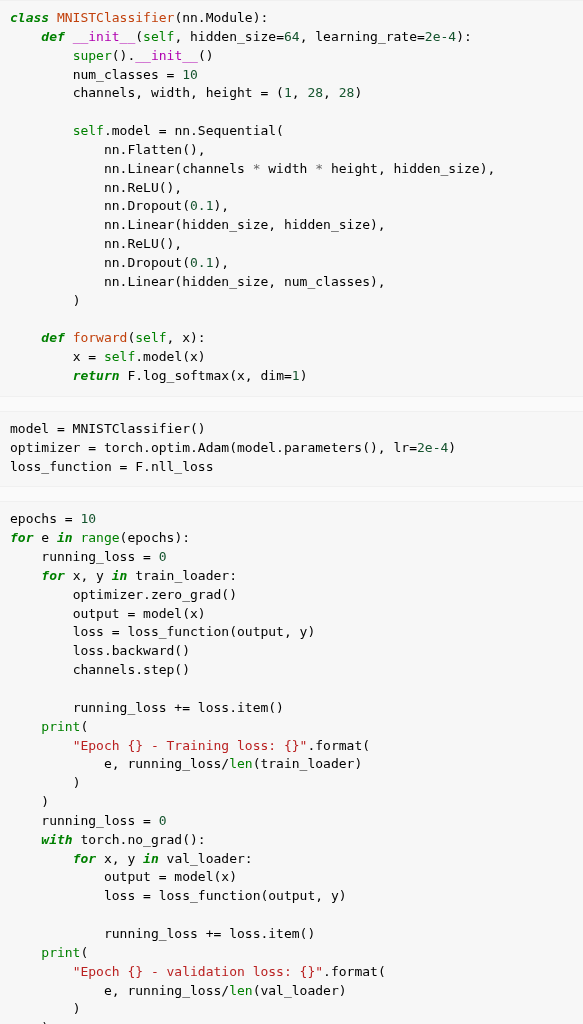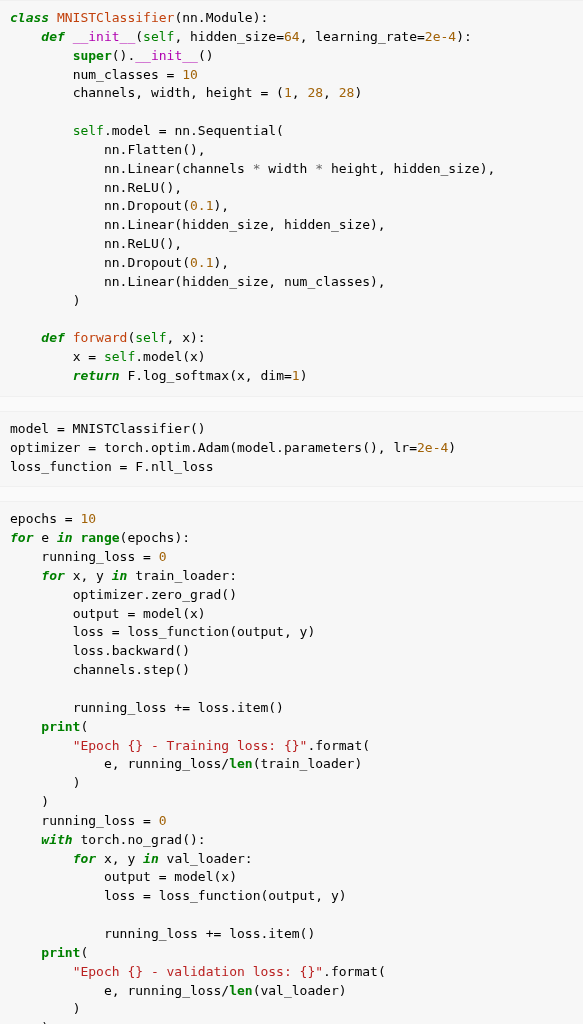--- a/index.html
+++ b/index.html
@@ -16,23 +16,23 @@
     padding: 8px 10px 10px 10px;
     border-top: 1px solid #f0f0f0;
     border-bottom: 1px solid #f0f0f0;
     margin-bottom: 14px;
   }
   pre {
     white-space: pre;
     font-family: inherit;
   }
   .kw { color: #008000; font-weight: bold; font-style: italic; }   
-  .bi { color: #008000; font-weight: bold; }                       
+  .bi { color: #008000; }                       
   .nm { color: #c2410c; }                       
-  .num { color: #a16207; }                      
+  .num { color: #14532d; }                      
   .str { color: #ba2121; }                      
   .self { color: #008000; }                     
   .op  { color: #666666; }                      
   .dunder { color: #b000b0; text-align: center; }                   
 </style>
 </head>
 <body>
 
 <div class="cell">
 <pre><span class="kw">class </span><span class="nm">MNISTClassifier</span><span>(nn.Module):</span>

